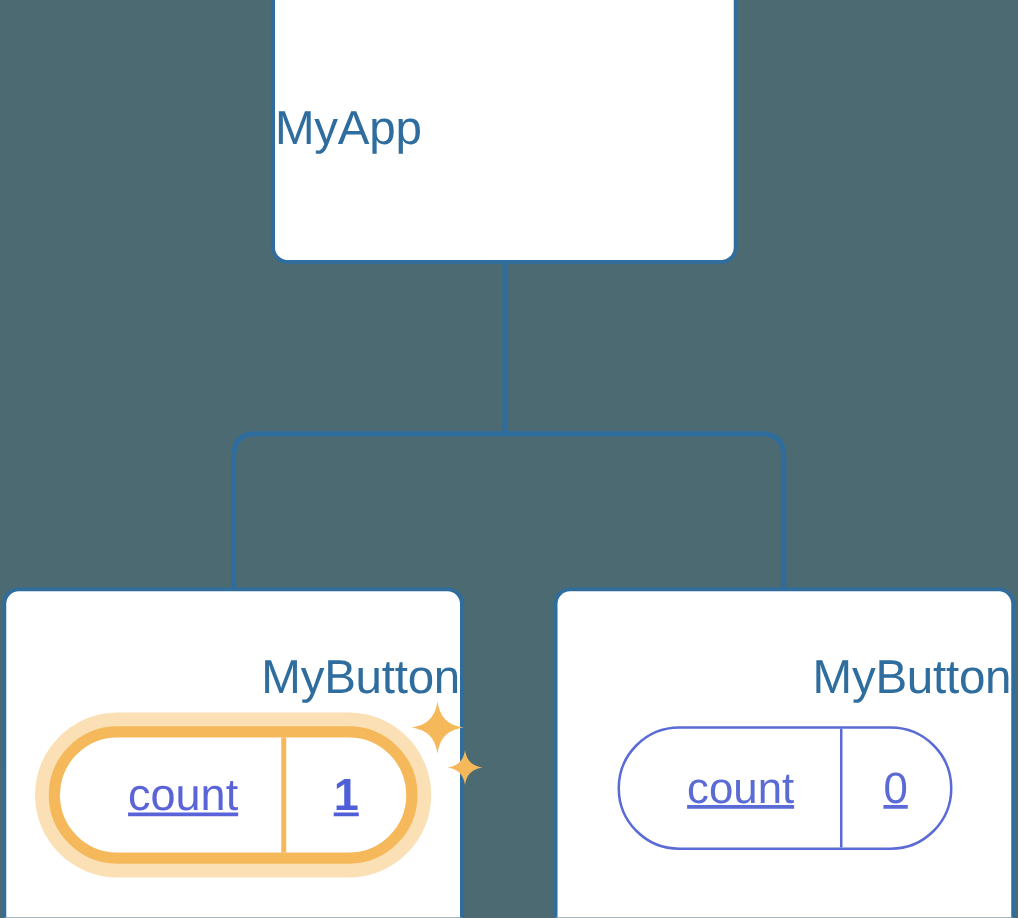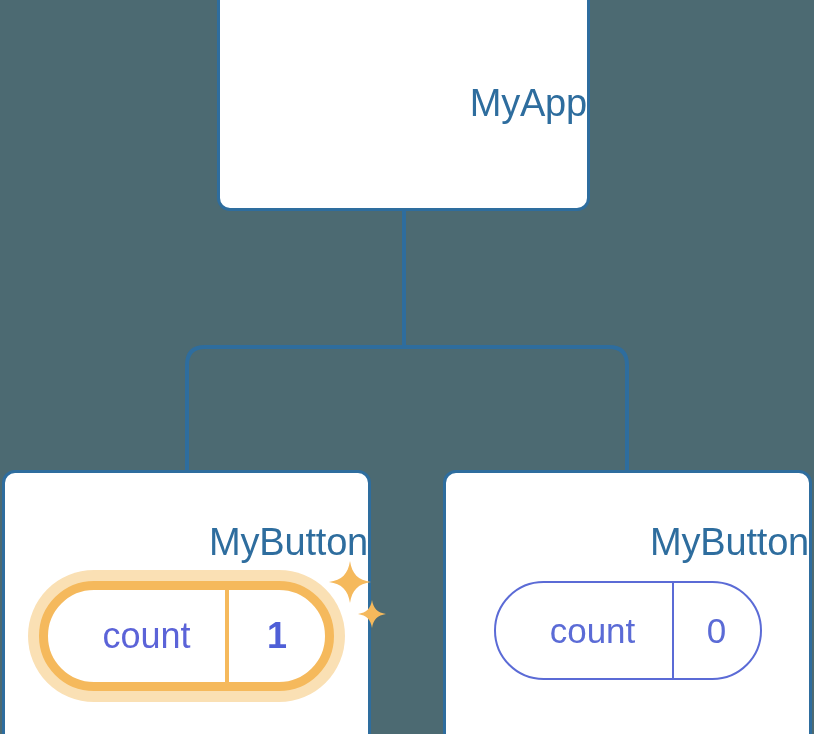--- a/index.html
+++ b/index.html
@@ -47,21 +47,21 @@
     top: -32px;
     width: 373px;
     height: 243px;
     border-radius: 13px;
   }
   #card-root .card-title {
     position: absolute;
     left: 0;
     right: 0;
     top: 113px;
-    text-align: right;
+    text-align: left;
   }
 
   
   .card-leaf {
     top: 470px;
     height: 296px;
   }
   #card-left  { left: 2px;   width: 369px; }
   #card-right { left: 443px; width: 369px; }
 
@@ -100,20 +100,21 @@
     background: #ffffff;
     z-index: 2;
   }
   .pill-cell {
     display: flex;
     align-items: center;
     justify-content: center;
     box-sizing: border-box;
     line-height: 1;
     white-space: nowrap;
+    text-decoration: underline;
   }
 
   
   .pill-plain {
     width: 268px;
     height: 99px;
     border: 2px solid #5b6bd6;
     border-radius: 50px;
   }
   .pill-plain .cell-key {

